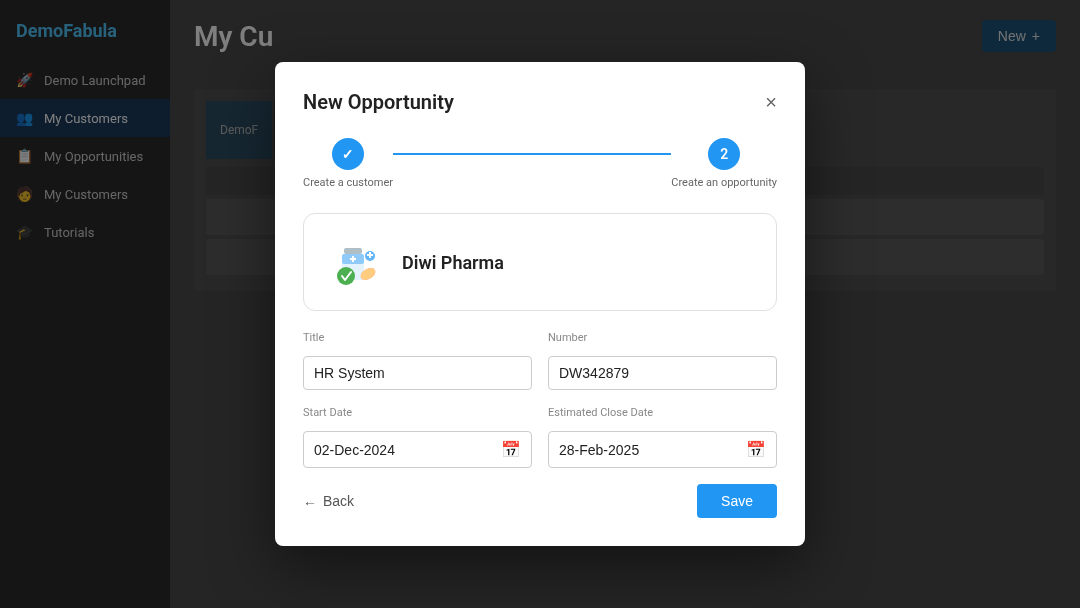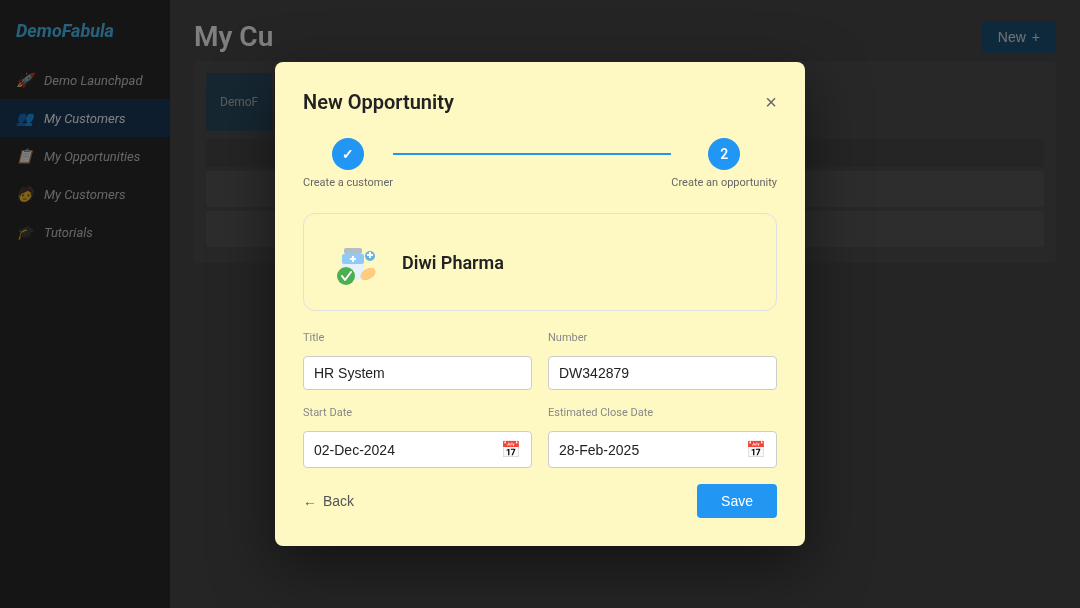--- a/index.html
+++ b/index.html
@@ -21,21 +21,20 @@
     }
 
     
     .sidebar {
       width: 170px;
       background: #2b2b2b;
       height: 100%;
       display: flex;
       flex-direction: column;
       padding: 12px 0;
-      font-style: italic;
     }
     .sidebar-logo {
       padding: 8px 16px 20px;
       color: #4fc3f7;
       font-weight: 700;
       font-size: 18px;
     }
     .sidebar-item {
       display: flex;
       align-items: center;
@@ -60,23 +59,23 @@
 
     
     .main-content {
       flex: 1;
       background: #4a4a4a;
       padding: 20px 24px;
       position: relative;
     }
     .main-header {
       display: flex;
-      align-items: flex-end;
+      align-items: flex-start;
       justify-content: space-between;
-      margin-bottom: 8px;
+      margin-bottom: 36px;
     }
     .main-title {
       font-size: 28px;
       color: #fff;
       font-weight: 600;
     }
     .new-button {
       background: #1a5276;
       color: #e5e5e5;
       border: none;
@@ -129,21 +128,21 @@
       inset: 0;
       background: rgba(0,0,0,0.5);
       display: flex;
       align-items: center;
       justify-content: center;
       z-index: 10;
     }
 
     
     .modal {
-      background: #fef9c3;
+      background: #ffffff;
       border-radius: 8px;
       width: 530px;
       padding: 28px;
       position: relative;
       box-shadow: 0 20px 60px rgba(0,0,0,0.5);
     }
     .modal-header {
       display: flex;
       align-items: center;
       justify-content: space-between;

